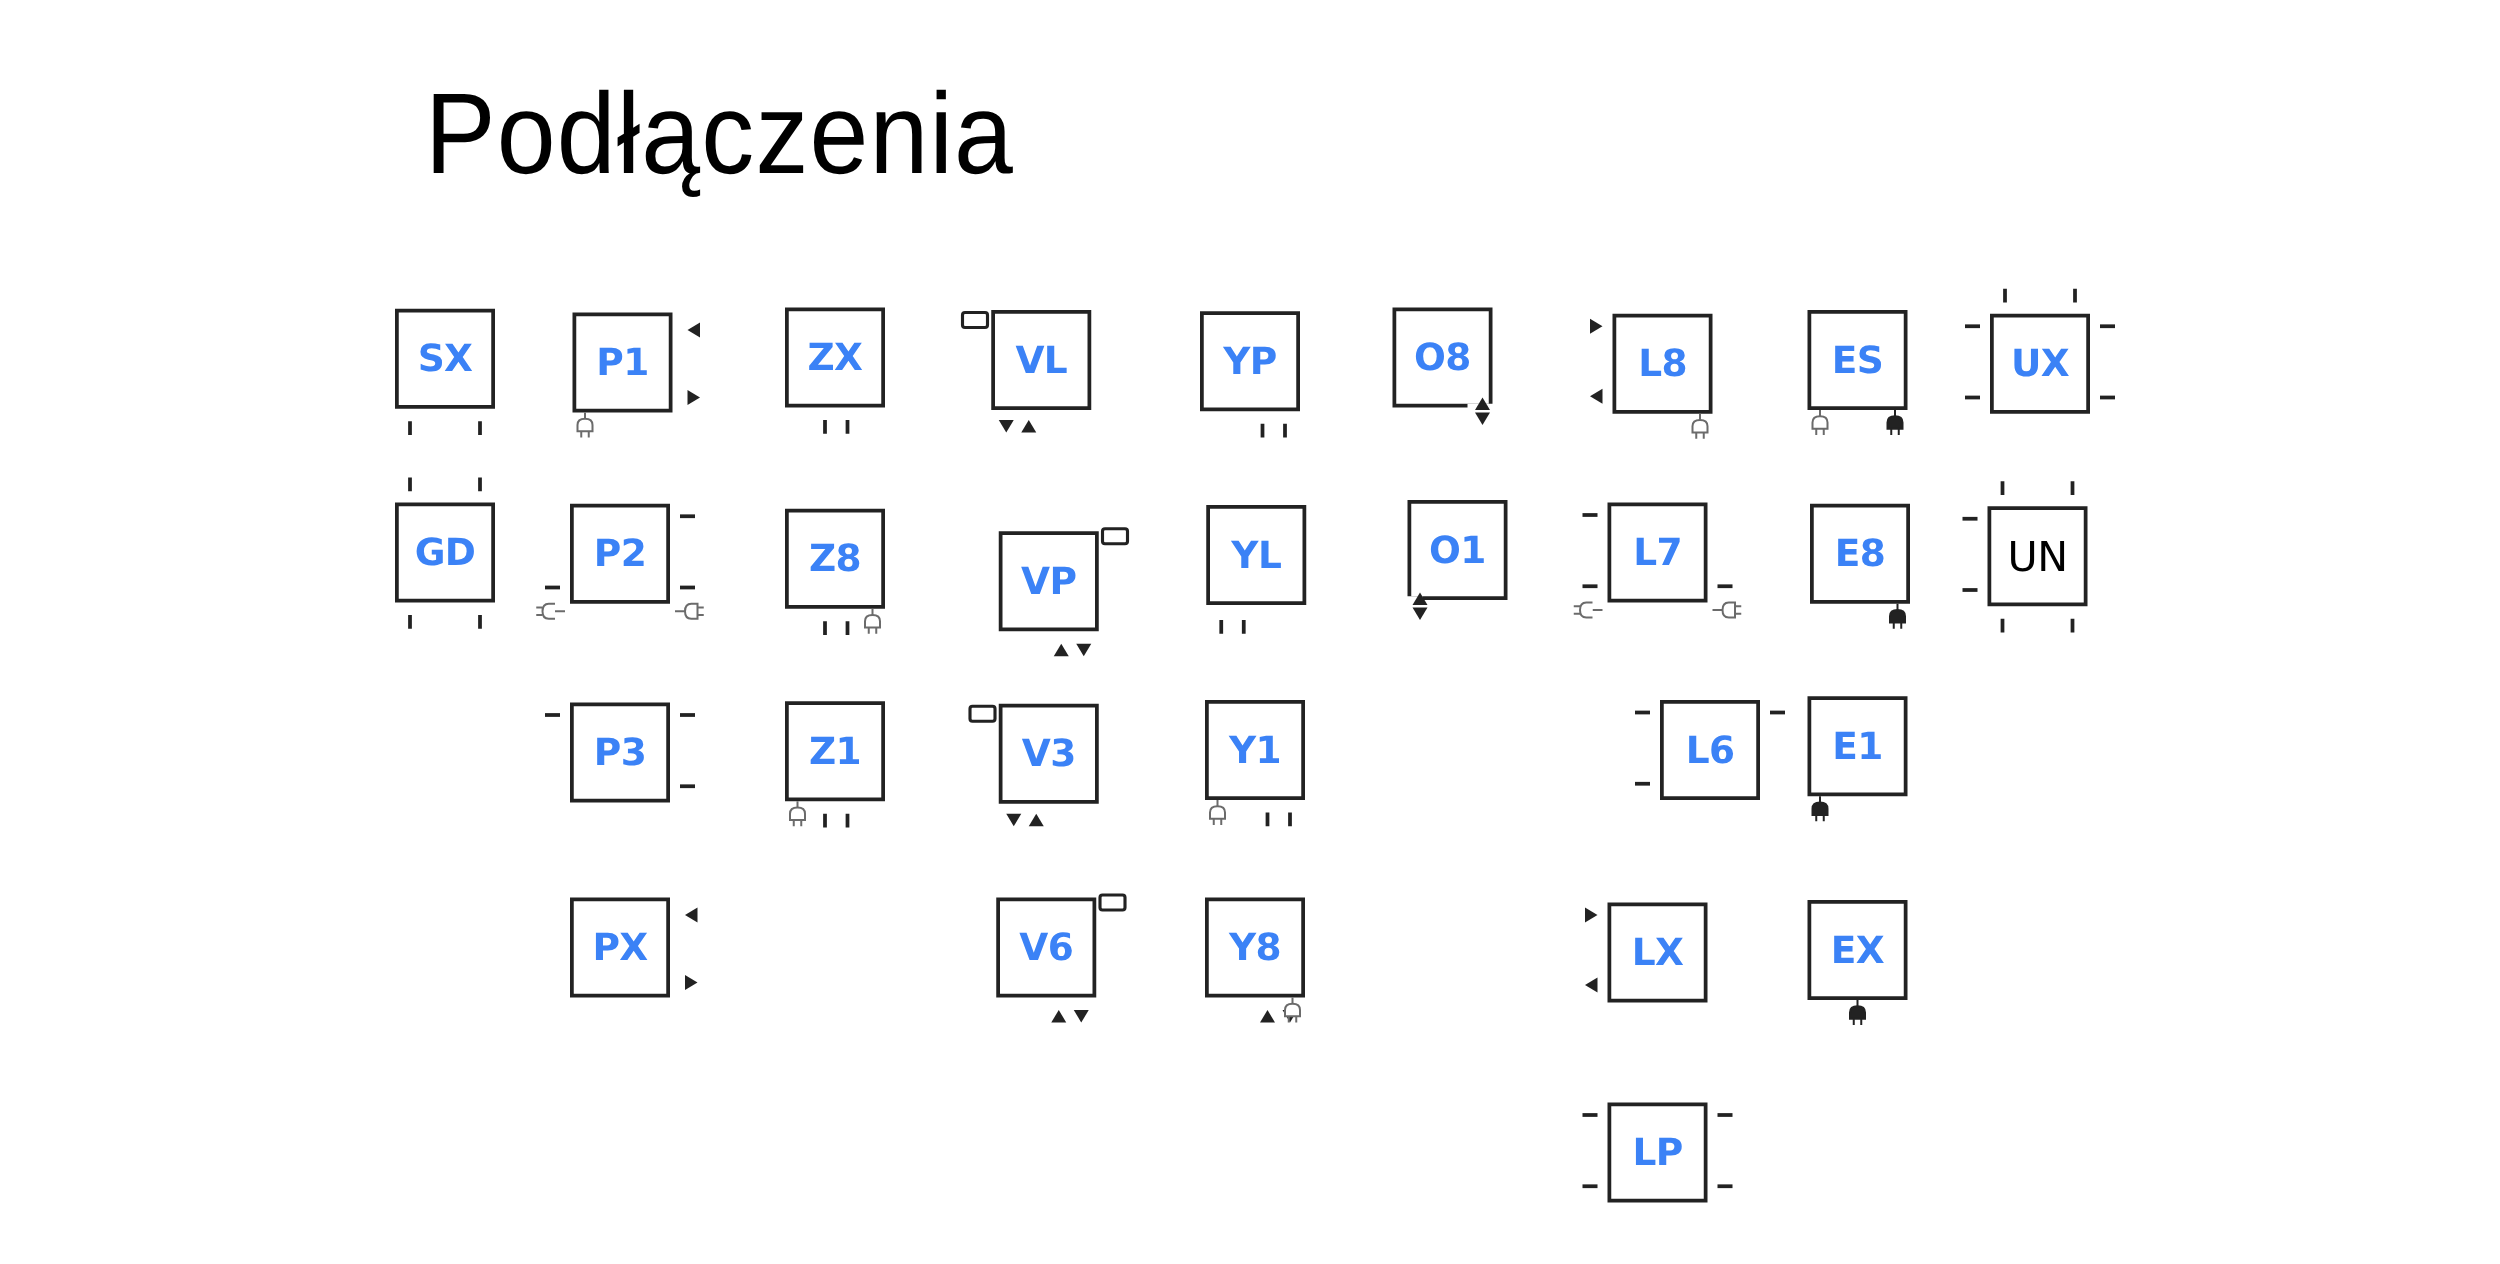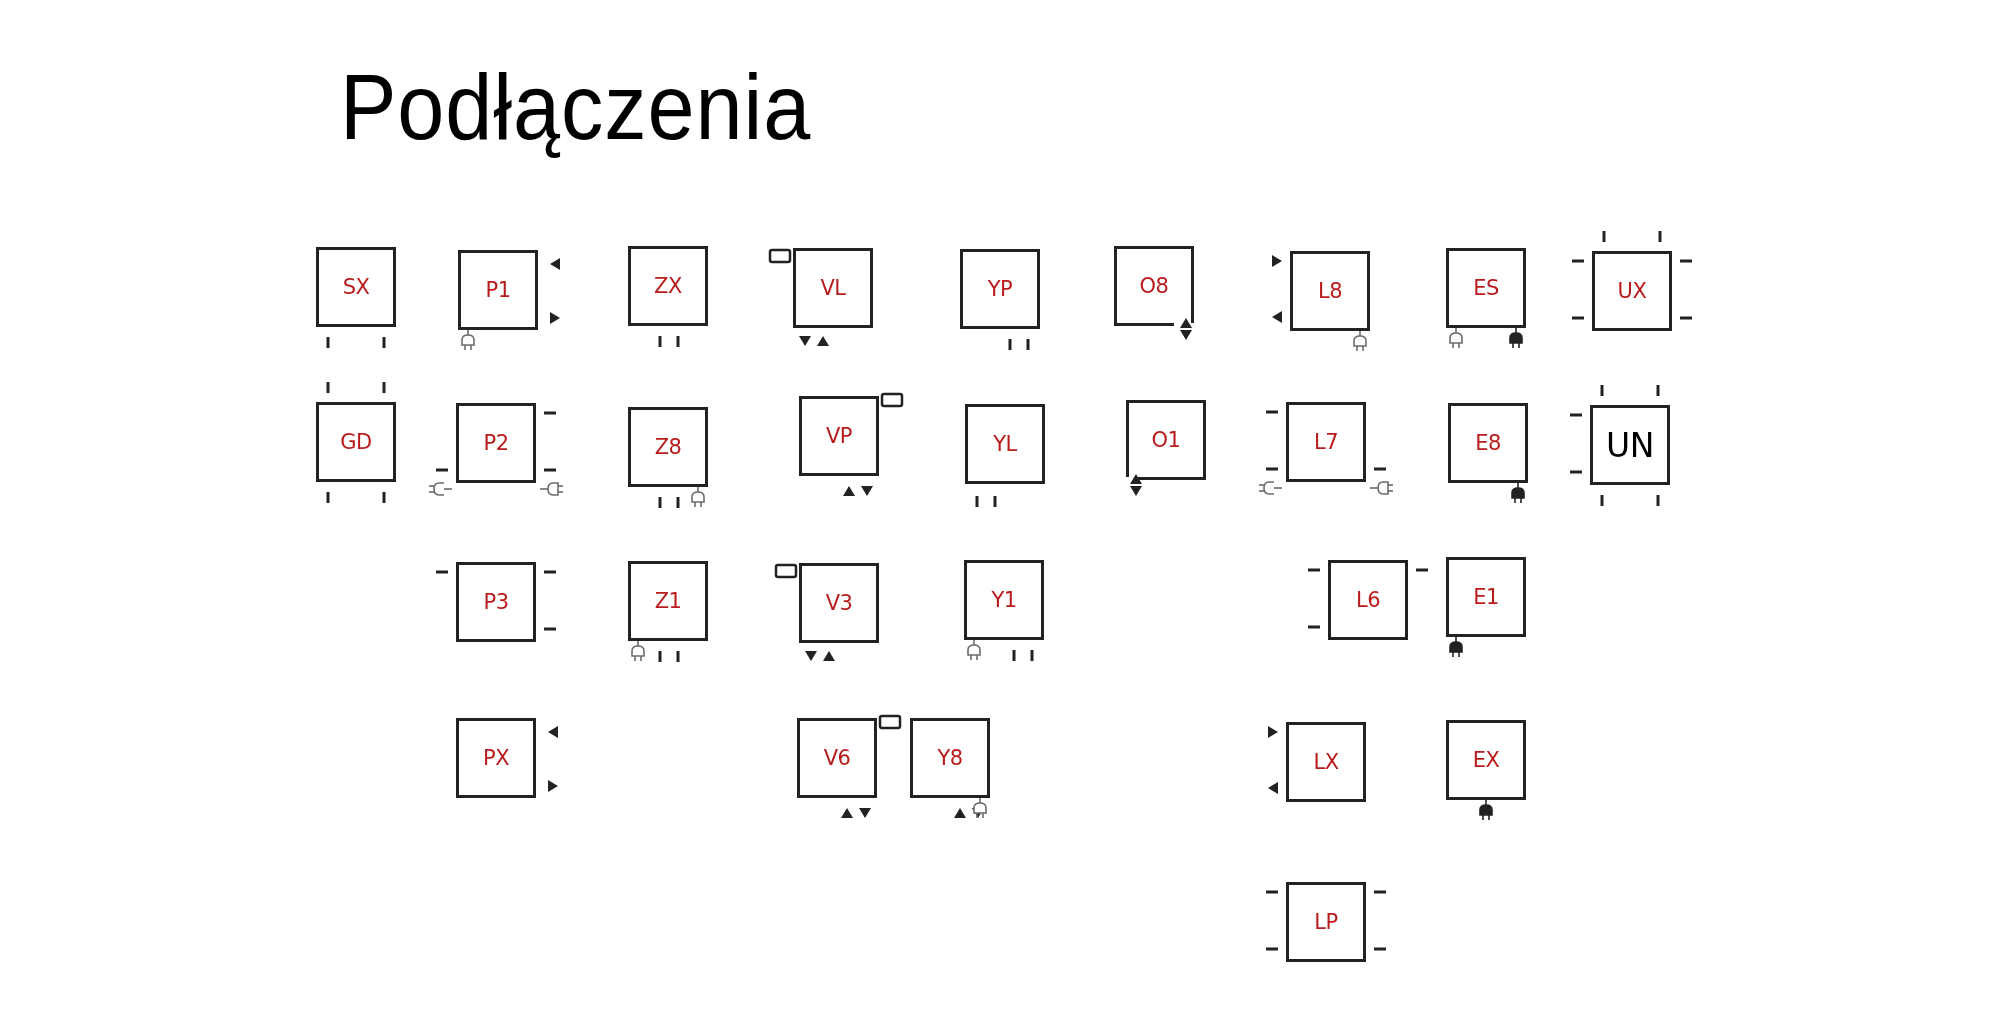--- a/index.html
+++ b/index.html
@@ -1,19 +1,19 @@
 <!DOCTYPE html>
 <html><head>
 <meta charset="utf-8">
 <style>
   html, body { margin:0; padding:0; background:#ffffff; }
   body { width:2000px; height:1011px; position:relative; overflow:hidden; font-family:"DejaVu Sans", sans-serif; color:#1e1e1e; }
   .title { position:absolute; left:340px; top:52px; font-family:"Liberation Sans", sans-serif; font-size:92px; line-height:110px; color:#000; letter-spacing:1px; transform:scaleX(0.92); transform-origin:left top; }
   .cell { position:absolute; width:80px; height:80px; }
-  .box { position:absolute; left:0; top:0; width:80px; height:80px; box-sizing:border-box; border:3px solid #222; background:#fff; display:flex; align-items:center; justify-content:center; font-family:"DejaVu Sans", sans-serif; font-weight:400; font-size:21px; color:#b91c1c; letter-spacing:-0.5px; }
+  .box { position:absolute; left:0; top:0; width:80px; height:80px; box-sizing:border-box; border:3px solid #222; background:#fff; display:flex; align-items:center; justify-content:center; font-family:"DejaVu Sans", sans-serif; font-weight:700; font-size:30px; color:#3b82f6; letter-spacing:-0.5px; }
   .box.bold { font-weight:normal; font-size:33px; color:#000; }
   .deco { position:absolute; overflow:visible; }
 </style>
 </head>
 <body>
 
 <div class="title">Podłączenia</div>
 
 <div id="grid">
     <div class="cell" style="left: 316px; top: 247px;">
@@ -146,21 +146,21 @@
       <svg class="deco" width="140" height="140" viewBox="-30 -30 140 140" style="left: -30px; top: -30px;">
         <g>
           <rect x="-23" y="2" width="20" height="12" rx="2" fill="#fff" stroke="#222222" stroke-width="2.5"></rect>
         </g>
         <g>
           <polygon points="12,98 6,88 18,88" fill="#222222"></polygon>
           <polygon points="30,88 24,98 36,98" fill="#222222"></polygon>
         </g>
       </svg>
     </div>
-    <div class="cell" style="left: 799px; top: 396px;">
+    <div class="cell" style="left: 799px; top: 425px;">
       <div class="box">VP</div>
       <svg class="deco" width="140" height="140" viewBox="-30 -30 140 140" style="left: -30px; top: -30px;">
         <g>
           <rect x="83" y="-2" width="20" height="12" rx="2" fill="#fff" stroke="#222222" stroke-width="2.5"></rect>
         </g>
         <g>
           <polygon points="50,90 44,100 56,100" fill="#222222"></polygon>
           <polygon points="68,100 62,90 74,90" fill="#222222"></polygon>
         </g>
       </svg>
@@ -215,21 +215,21 @@
       <path d="M4,95 L4,90 Q4,85 10,85 Q16,85 16,90 L16,95 Z" fill="#fff" stroke="#6b6b6b" stroke-width="1.6"></path>
       <line x1="7" y1="95" x2="7" y2="100" stroke="#6b6b6b" stroke-width="1.6"></line>
       <line x1="13" y1="95" x2="13" y2="100" stroke="#6b6b6b" stroke-width="1.6"></line>
         </g>
         <g>
           <rect x="48.5" y="90" width="3" height="11" fill="#222222"></rect>
           <rect x="66.5" y="90" width="3" height="11" fill="#222222"></rect>
         </g>
       </svg>
     </div>
-    <div class="cell" style="left: 910px; top: 718px; border-radius: 20px;">
+    <div class="cell" style="left: 964px; top: 718px; border-radius: 20px;">
       <div class="box">Y8</div>
       <svg class="deco" width="140" height="140" viewBox="-30 -30 140 140" style="left: -30px; top: -30px;">
         <g>
           <polygon points="50,90 44,100 56,100" fill="#222222"></polygon>
           <polygon points="68,100 62,90 74,90" fill="#222222"></polygon>
         </g>
         <g>
           <line x1="70" y1="80" x2="70" y2="86" stroke="#6b6b6b" stroke-width="1.6"></line>
       <path d="M64,95 L64,90 Q64,85 70,85 Q76,85 76,90 L76,95 Z" fill="#fff" stroke="#6b6b6b" stroke-width="1.6"></path>
       <line x1="67" y1="95" x2="67" y2="100" stroke="#6b6b6b" stroke-width="1.6"></line>

